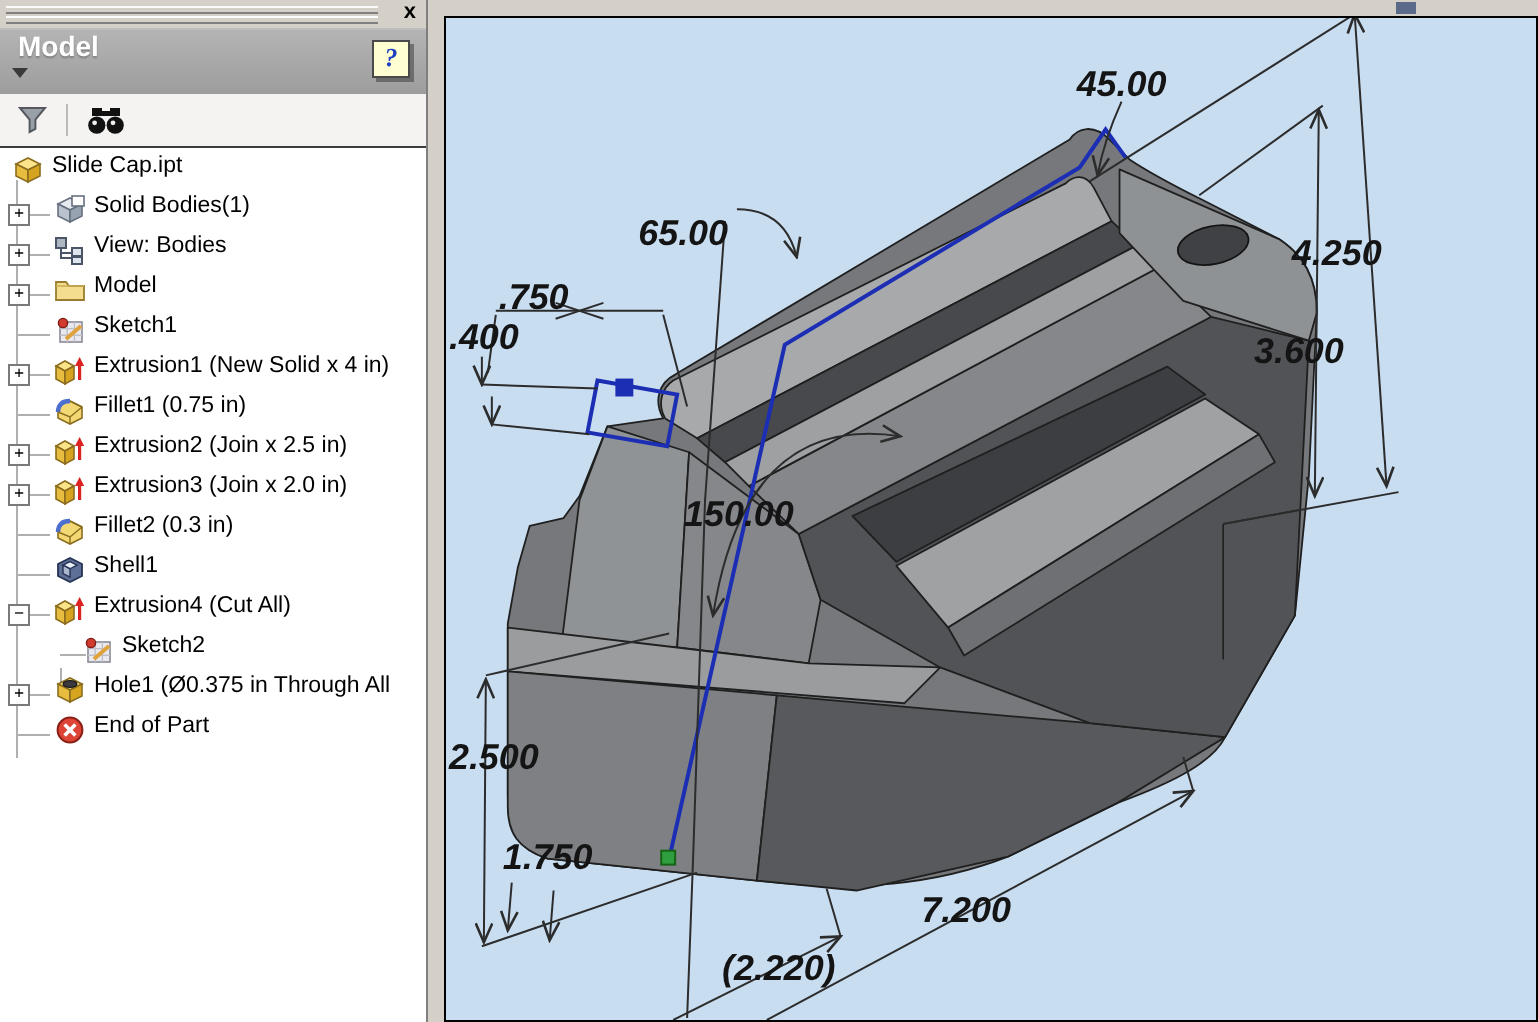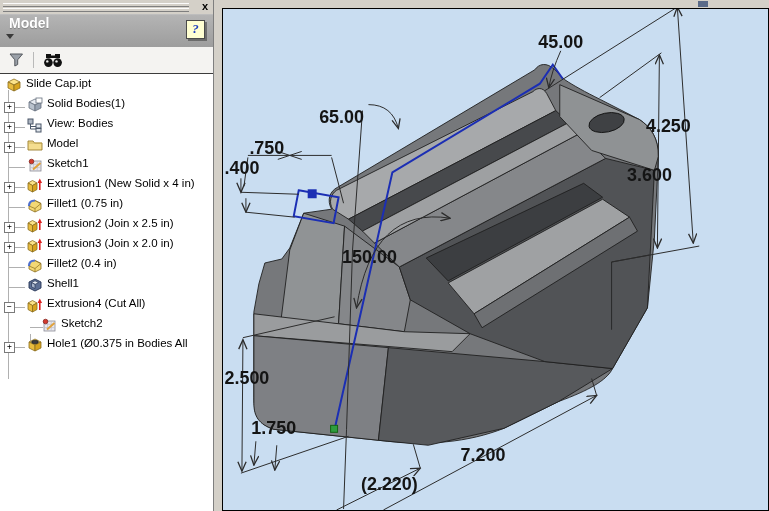--- a/index.html
+++ b/index.html
@@ -43,21 +43,21 @@
   .ticon{width:16px;height:16px;flex:0 0 16px;}
   .depth0 .ticon{margin-left:6px;}
   .depth1 .ticon{margin-left:27px;}
   .depth2 .ticon{margin-left:41px;}
   .tlabel{margin-left:4px;}
 
   
   .top-strip{position:absolute;left:214px;top:0;width:555px;height:8px;background:#d4d0c8;}
   .strip-tab{position:absolute;left:484px;top:1px;width:10px;height:6px;background:#5a6a88;}
   .viewport{position:absolute;left:222px;top:8px;width:547px;height:503px;
-    background:#c9ddf1;border:1px solid #000;box-sizing:border-box;}
+    background:#c9ddf1;border:1px solid #000;box-sizing:border-box;font-style:italic;}
   .viewport svg{display:block;width:100%;height:100%;}
   .dimtext{font-family:"Liberation Sans",sans-serif;font-weight:bold;font-size:18px;fill:#141414;}
 </style>
 </head>
 <body>
 
 <div id="app">
 
   <div class="browser-panel">
 
@@ -189,21 +189,21 @@
             </svg></span>
           <span class="tlabel">Extrusion3 (Join x 2.0 in)</span>
         </div>
         <div class="tree-row depth1">
           <span class="stub"></span>
           <span class="ticon"><svg width="16" height="16">
               <path d="M2,9 Q2,3.5 8,3.5 L14,6.5 L14,12 L8,15 L2,12 Z" fill="#f3d874" stroke="#8a6d1f" stroke-width="0.8"></path>
               <path d="M2,9 Q2,3.5 8,3.5" fill="none" stroke="#4d6fd0" stroke-width="2.2"></path>
               <path d="M8,3.5 L14,6.5 M2,9 L8,11.5 L14,6.5 M8,11.5 L8,15" fill="none" stroke="#8a6d1f" stroke-width="0.7"></path>
             </svg></span>
-          <span class="tlabel">Fillet2 (0.4 in)</span>
+          <span class="tlabel">Fillet2 (0.3 in)</span>
         </div>
         <div class="tree-row depth1">
           <span class="stub"></span>
           <span class="ticon"><svg width="16" height="16">
               <polygon points="2,5 8,2 14,5 14,11 8,14 2,11" fill="#5d6f94" stroke="#253355" stroke-width="0.9"></polygon>
               <polygon points="4.5,5.6 8,3.8 11.5,5.6 8,7.4" fill="#e9edf4" stroke="#253355" stroke-width="0.7"></polygon>
               <polygon points="4.5,5.6 8,7.4 8,11.6 4.5,9.8" fill="#aab6cc" stroke="#253355" stroke-width="0.7"></polygon>
             </svg></span>
           <span class="tlabel">Shell1</span>
         </div>
@@ -231,21 +231,29 @@
         </div>
         <div class="tree-row depth1">
           <span class="stub"></span>
           <span class="expander">+</span>
           <span class="ticon"><svg width="16" height="16">
               <polygon points="2,5 8,2 14,5 8,8" fill="#fbe38a" stroke="#8a6d1f" stroke-width="0.8"></polygon>
               <polygon points="2,5 8,8 8,14 2,11" fill="#e8bc3f" stroke="#8a6d1f" stroke-width="0.8"></polygon>
               <polygon points="14,5 8,8 8,14 14,11" fill="#d7a41f" stroke="#8a6d1f" stroke-width="0.8"></polygon>
               <ellipse cx="8" cy="5" rx="3.4" ry="1.7" fill="#3a3a3e" stroke="#1c1c1e" stroke-width="0.7"></ellipse>
             </svg></span>
-          <span class="tlabel">Hole1 (Ø0.375 in Bodies All</span>
+          <span class="tlabel">Hole1 (Ø0.375 in Through All</span>
+        </div>
+        <div class="tree-row depth1">
+          <span class="stub"></span>
+          <span class="ticon"><svg width="16" height="16">
+              <circle cx="8" cy="8" r="6.2" fill="#dd4436" stroke="#8a1f15" stroke-width="1"></circle>
+              <path d="M5.3,5.3 L10.7,10.7 M10.7,5.3 L5.3,10.7" stroke="#fff" stroke-width="1.8"></path>
+            </svg></span>
+          <span class="tlabel">End of Part</span>
         </div>
       </div>
   </div>
 
   <div class="top-strip">
     <div class="strip-tab"></div>
   </div>
 
   <div class="viewport">
     <svg viewBox="222 8 547 503" preserveAspectRatio="none">

